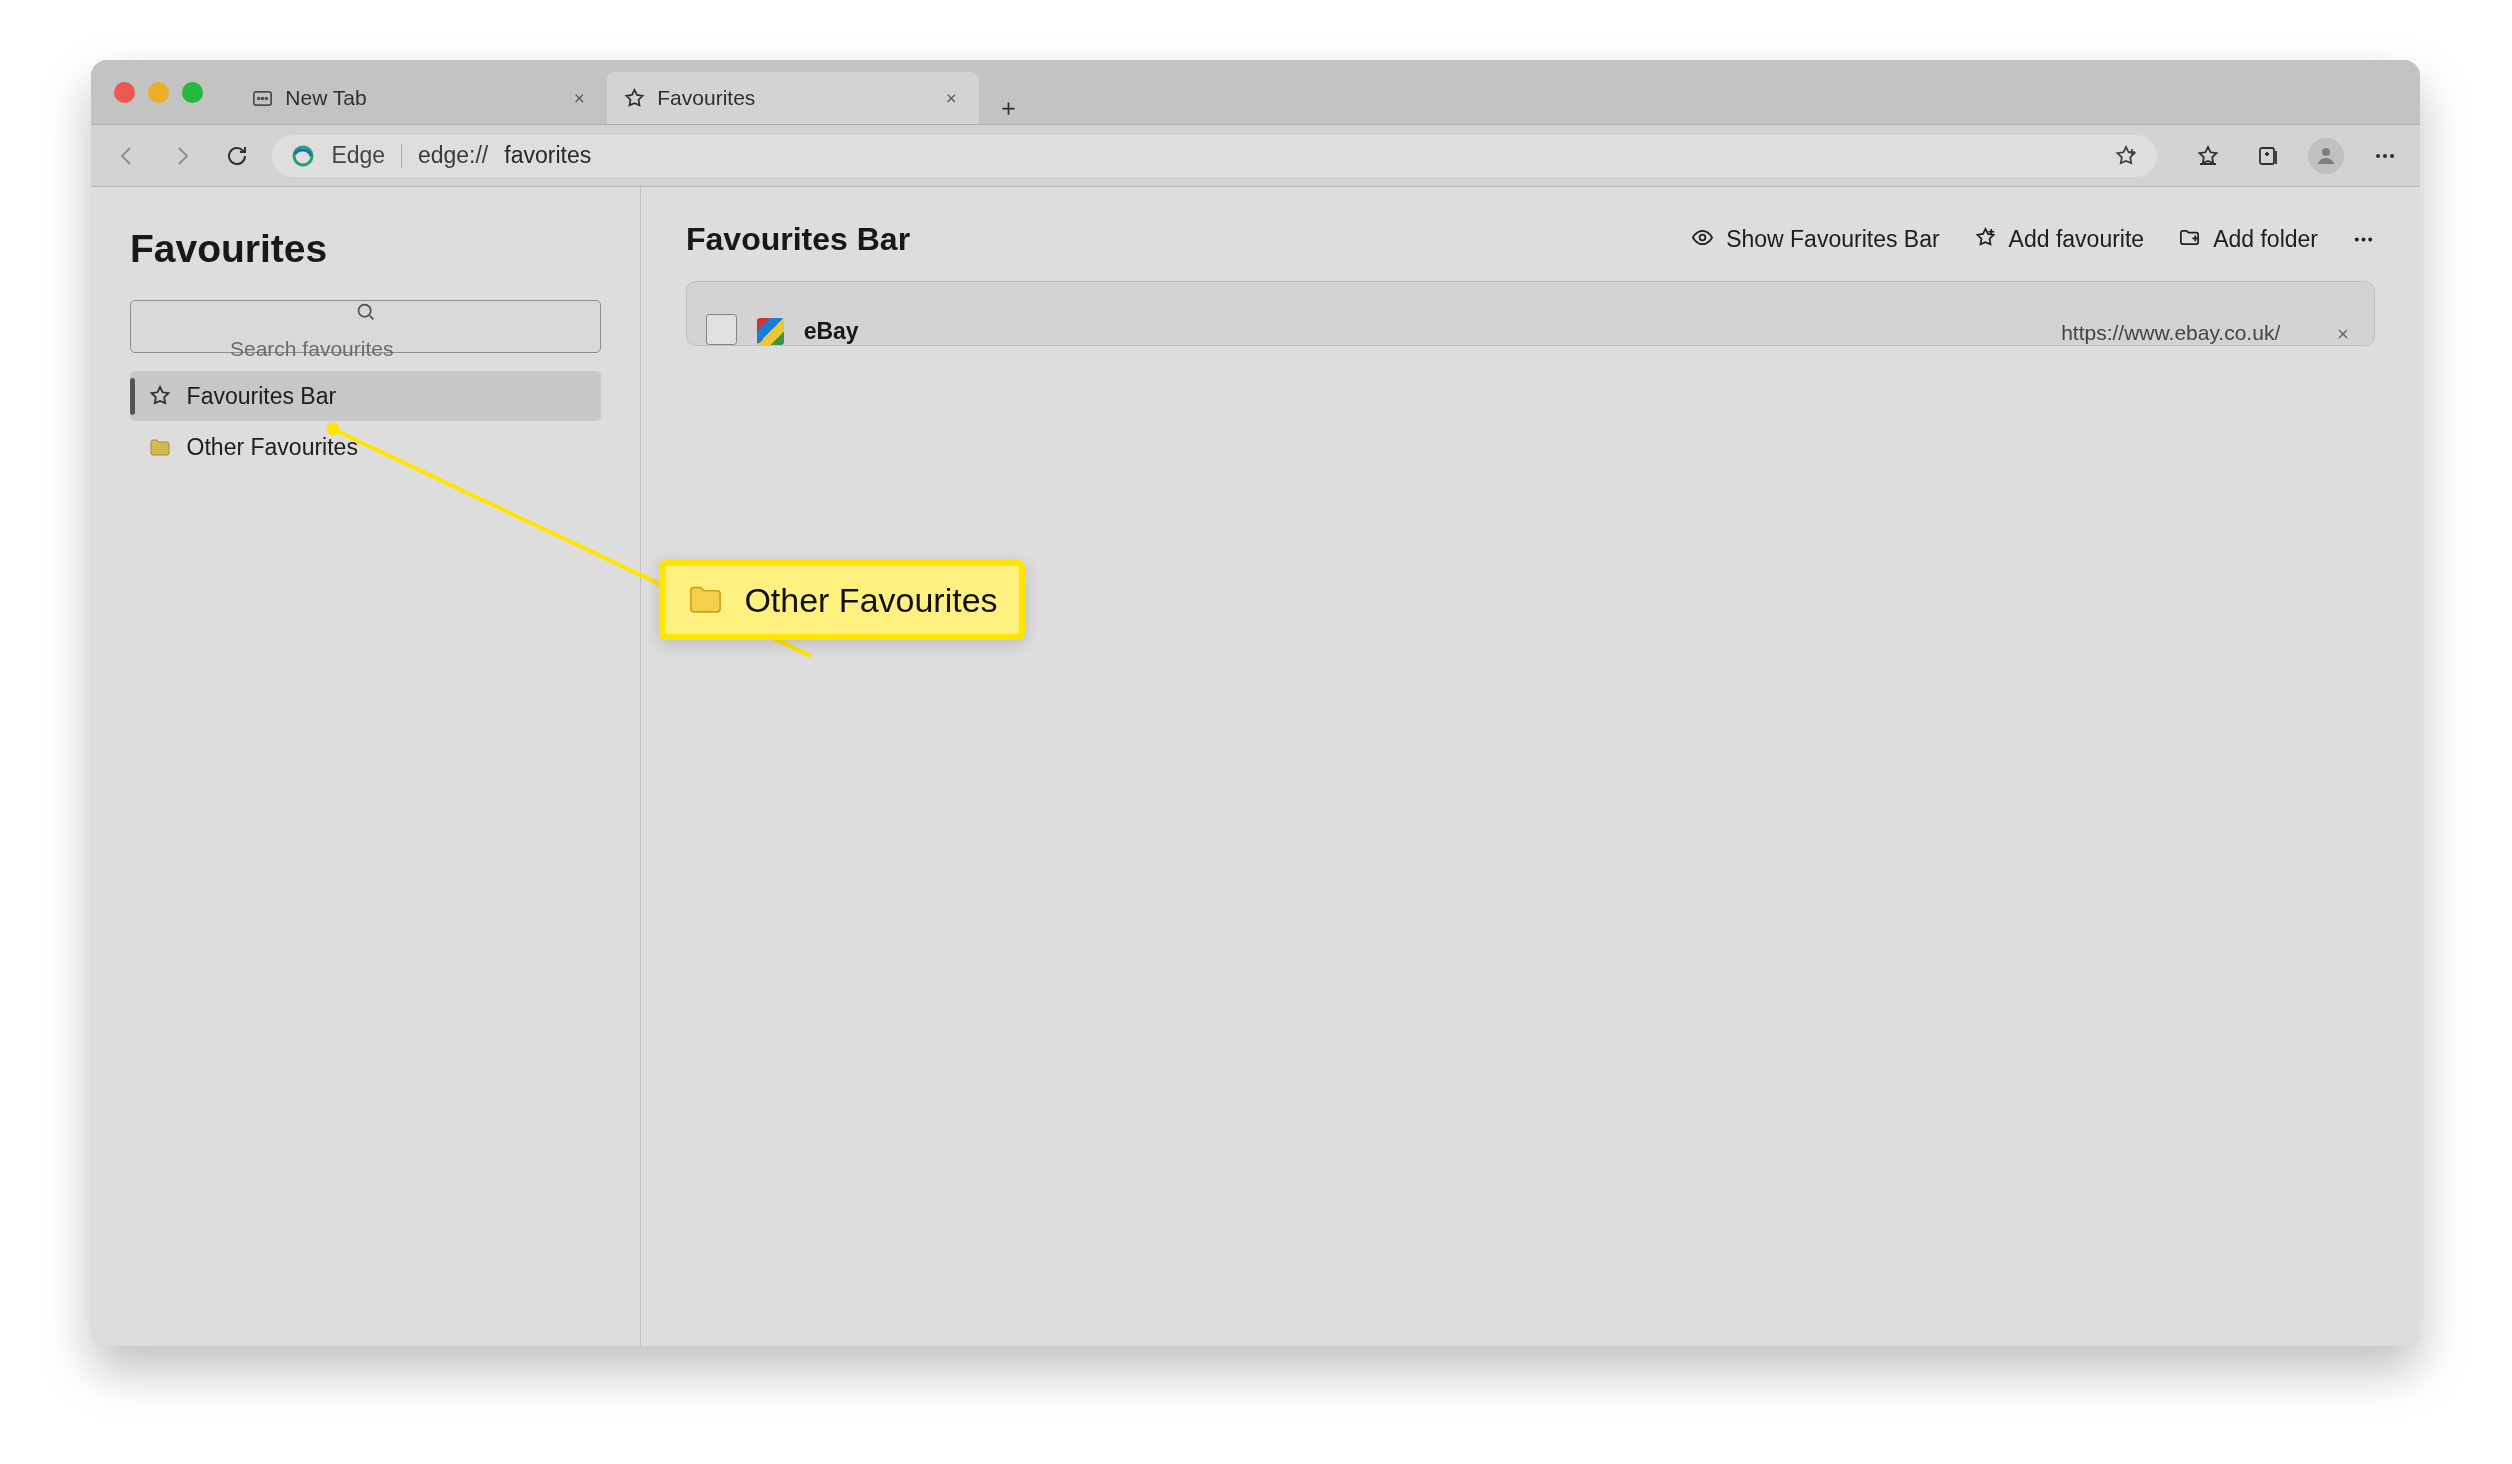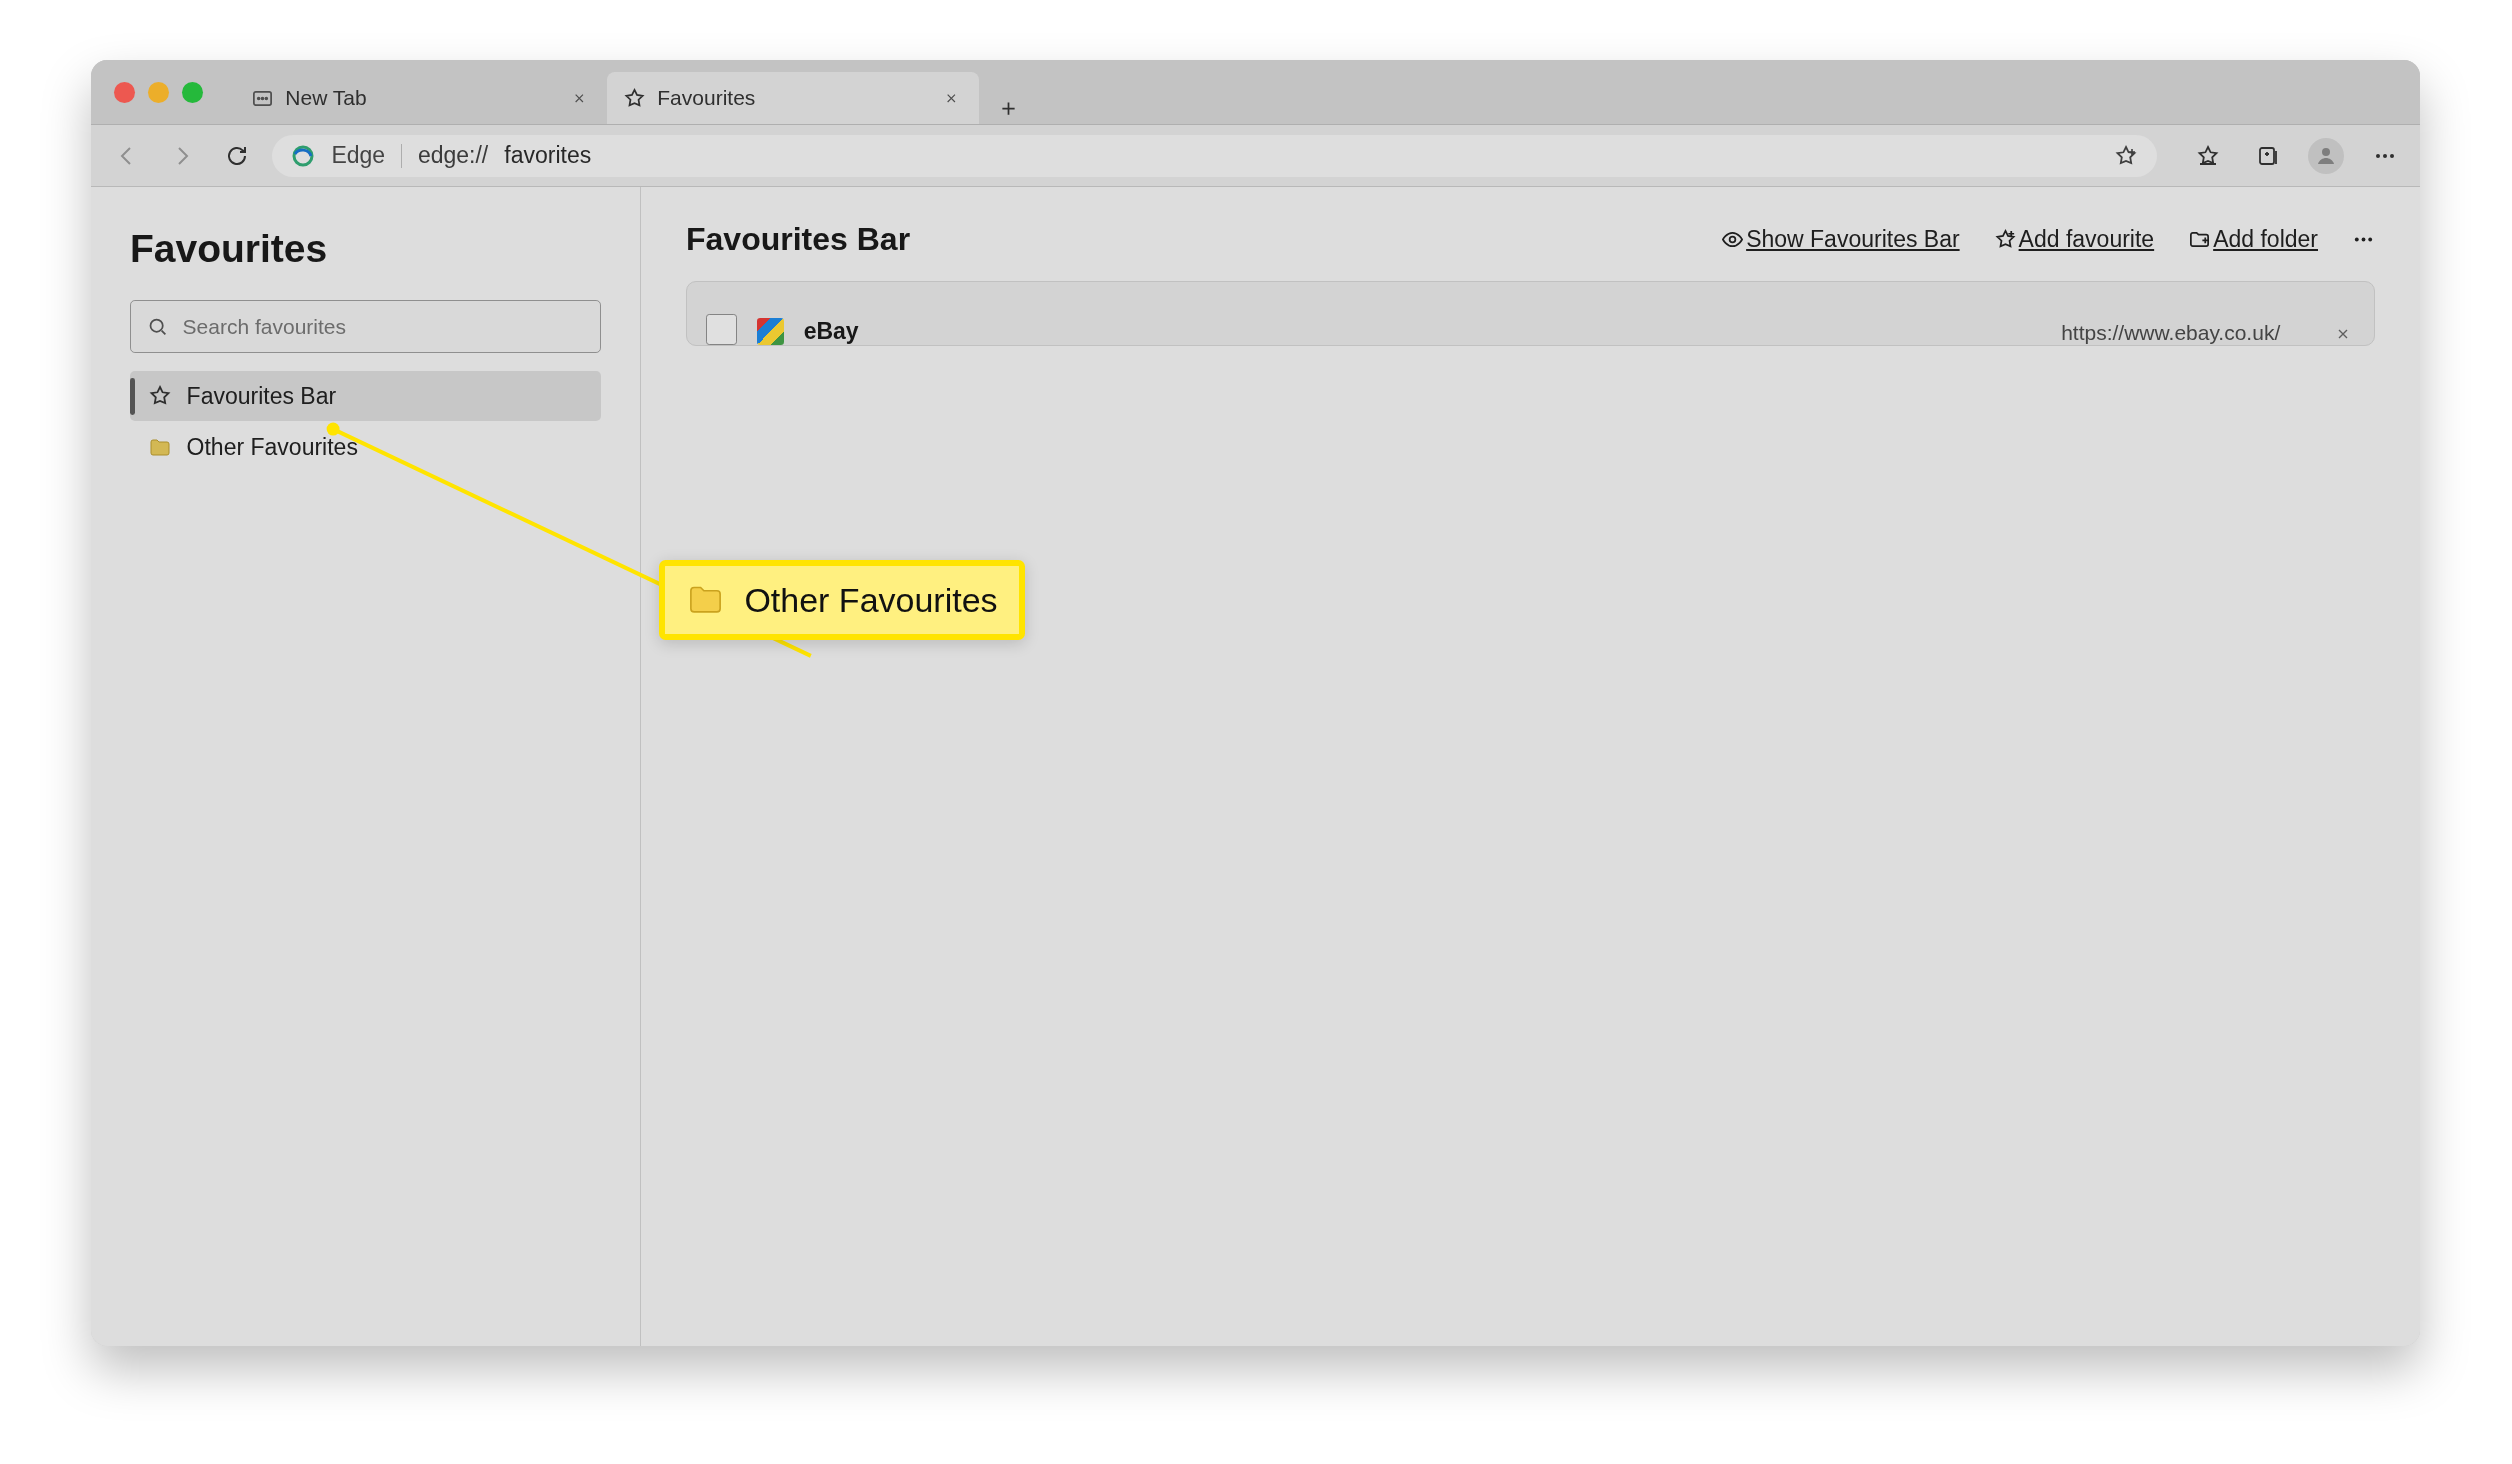--- a/index.html
+++ b/index.html
@@ -34,32 +34,32 @@
   .addr .sep{width:0.8px;height:24px;background:#bbb;}
   .addr .url-dim{color:#404040;}
   .addr .url-strong{color:#2c2c2c;}
   .right-icons{display:flex; gap:21px; align-items:center; margin-left:14.6px;}
   .avatar{width:36px;height:36px;border-radius:50%;background:#cfcfcf;display:flex;align-items:center;justify-content:center;}
 
   
   .content { flex:1; display:flex; background:#eeeeee;}
   .sidebar { width:550px; border-right:0.8px solid #cfcfcf; padding:40px 39px 0 39px;}
   .side-title{font-size:39px; font-weight:700; color:#1a1a1a; margin-bottom:29px;}
-  .search { display:flex; align-items:center; gap:14.6px; height:53px; border:0.8px solid #9a9a9a; border-radius:4.9px; padding:0 16px; background:#eaeaea;}
+  .search { display:flex; align-items:center; gap:14.6px; height:53px; border:0.8px solid #9a9a9a; border-radius:4.9px; padding:0 16px; background:#eaeaea;flex-direction:column;}
   .search input{flex:1; border:none; background:transparent; font-size:21px; outline:none; color:#333;}
   .tree{margin-top:18px; display:flex; flex-direction:column; gap:1.6px;}
   .tree-item{display:flex; align-items:center; gap:14.6px; height:50px; padding:0 18px; border-radius:4.9px; font-size:23px; color:#222;}
   .tree-item.selected{background:#d7d7d7; position:relative;}
   .tree-item.selected::before{content:""; position:absolute; left:0; top:6.5px; bottom:6.5px; width:4.9px; background:#5b5b5b; border-radius:2.4px;}
 
   .main { flex:1; padding:34px 45px 0 45px; position:relative;}
   .main-header{display:flex; align-items:center; justify-content:space-between; margin-bottom:23px;}
   .main-title{font-size:32px; font-weight:700; color:#1a1a1a;}
   .actions{display:flex; align-items:center; gap:34px;}
-  .act{display:flex; align-items:center; gap:2px; font-size:23px; color:#222;text-decoration:underline;}
+  .act{display:flex; gap:12px; font-size:23px; color:#222;}
 
   .fav-row{display:flex; align-items:flex-end; height:65px; background:#e3e3e3; border:0.8px solid #d0d0d0; border-radius:10px; padding:0 19.4px; gap:19.4px;}
   .chk{width:31px;height:31px;border:1.6px solid #8e8e8e;border-radius:3.2px;background:#f1f1f1;}
   .favicon{width:27.5px;height:27.5px; display:flex;}
   .favicon .bag{width:100%;height:100%; background:linear-gradient(135deg,#e53935 0 25%,#1e88e5 25% 50%,#fdd835 50% 75%,#43a047 75% 100%); border-radius:3.2px;}
   .fav-name{font-size:23px; font-weight:700; color:#1a1a1a;}
   .fav-url{margin-left:auto; font-size:21px; color:#4a4a4a;}
   .row-close{margin-left:32px; width:23px;height:23px; color:#666; display:flex;align-items:center;justify-content:center;}
 
   

